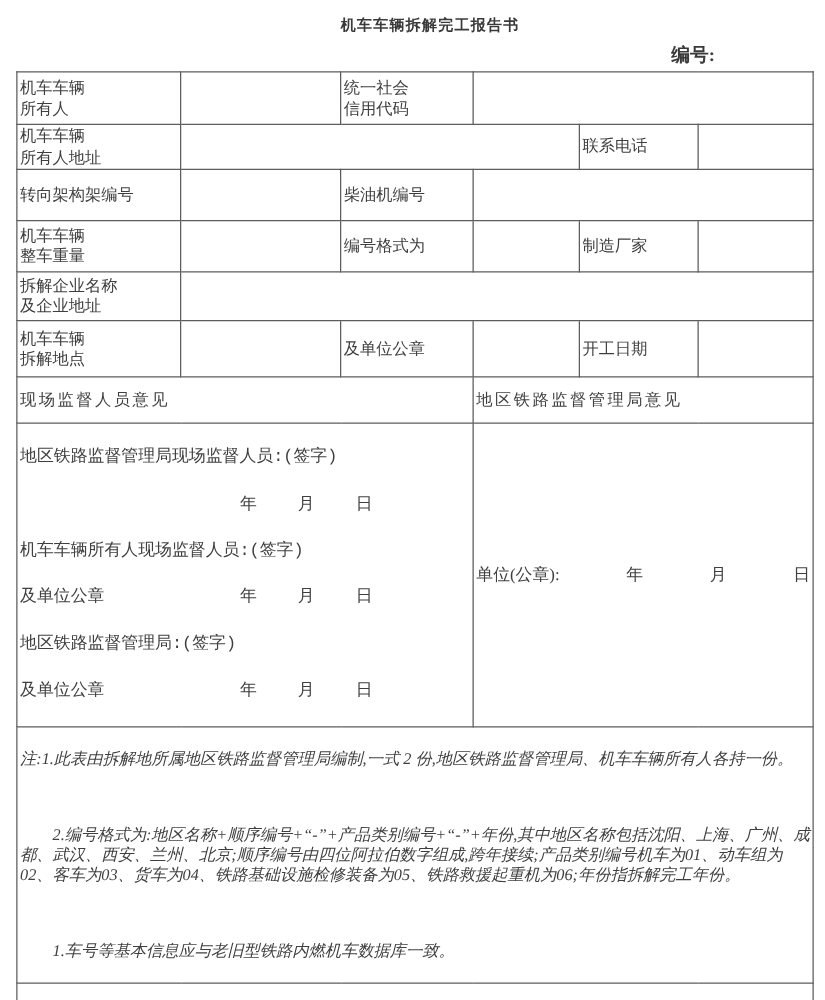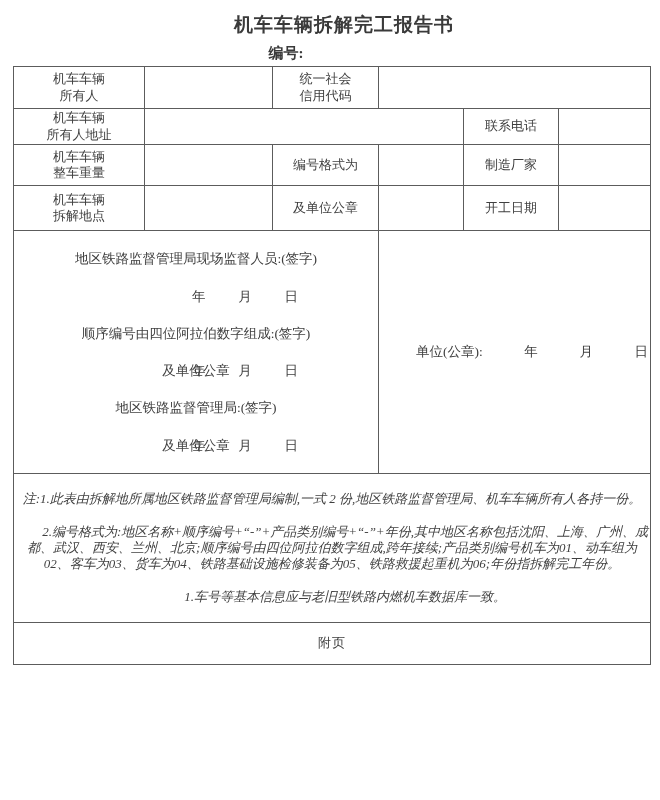--- a/index.html
+++ b/index.html
@@ -5,60 +5,60 @@
   html,body{margin:0;padding:0;}
   body{
     width:660px;height:800px;background:#ffffff;
     font-family:"Liberation Serif","DejaVu Serif",serif;
     color:#3f3f3f;
   }
   .page{width:660px;height:800px;box-sizing:border-box;padding-top:10px;}
   .title{
     text-align:center;
     font-family:"DejaVu Sans","Liberation Sans",sans-serif;
-    font-weight:bold;font-size:19px;letter-spacing:1px;
+    font-weight:bold;font-size:12px;letter-spacing:1px;
     margin:2px 0 6px;color:#3a3a3a;padding-left:28px;
   }
   .number-line{
-    text-align:center;padding-right:88px;
+    text-align:right;padding-right:88px;
     font-size:15px;font-weight:bold;color:#3a3a3a;
     margin:4px 0 3px;
   }
   table.report{
     border-collapse:collapse;table-layout:fixed;
     margin-left:13px;width:637px;
   }
   table.report td{
     border:1px solid #5c5c5c;
     font-size:13px;line-height:1.25;
-    text-align:center;vertical-align:middle;
+    vertical-align:middle;
     padding:1px 2px;color:#3f3f3f;
     white-space:pre-line;
     overflow:hidden;
   }
   td.opinion-hd{font-size:13.5px;letter-spacing:2px;}
   td.sig-cell{
     text-align:left;vertical-align:top;
-    padding:24px 6px 6px 4px;white-space:normal;
+    padding:24px 6px 6px 4px;white-space:normal;font-family:Liberation Mono, monospace;
   }
   .sig-line{position:relative;height:21px;font-size:13.5px;line-height:21px;white-space:nowrap;}
   .sig-dates{
     position:absolute;left:176px;top:0;width:106px;
     display:flex;justify-content:space-between;
   }
   td.seal-cell{vertical-align:bottom;padding:4px 12px 9px 8px;white-space:normal;}
-  .seal-line{display:flex;font-size:13.5px;line-height:18px;margin-left:35px;}
+  .seal-line{display:flex;font-size:13.5px;line-height:18px;}
   .seal-line .dw{margin-left:auto;}
   td.notes-cell{
     text-align:left;vertical-align:top;
     padding:7px 5px 4px 3px;font-size:13.5px;line-height:1.47;
     white-space:normal;
   }
   .notes-cell p{margin:0;font-style:italic;}
-  .notes-cell p.indent{text-indent:2em;}
+  .notes-cell p.indent{text-indent:2em;margin-top:28px;}
   td.appendix-hd{font-size:13.5px;letter-spacing:1px;}
 </style>
 </head>
 <body>
 
 <div class="page">
 
   <div class="title">机车车辆拆解完工报告书</div>
 
   <div class="number-line">
@@ -87,57 +87,72 @@
 
     <tr style="height:36px">
       <td>机车车辆
 所有人地址</td>
       <td colspan="3"></td>
       <td>联系电话</td>
       <td></td>
     </tr>
 
 
+    <tr style="height:41px">
+      <td>转向架构架编号</td>
+      <td></td>
+      <td>柴油机编号</td>
+      <td colspan="3"></td>
+    </tr>
 
     <tr style="height:41px">
       <td>机车车辆
 整车重量</td>
       <td></td>
       <td>编号格式为</td>
       <td></td>
       <td>制造厂家</td>
       <td></td>
     </tr>
 
+    <tr style="height:39px">
+      <td>拆解企业名称
+及企业地址</td>
+      <td colspan="5"></td>
+    </tr>
 
     <tr style="height:45px">
       <td>机车车辆
 拆解地点</td>
       <td></td>
       <td>及单位公章</td>
       <td></td>
       <td>开工日期</td>
       <td></td>
     </tr>
 
+    <tr style="height:37px">
+      <td colspan="3" class="opinion-hd">现场监督人员意见</td>
+      <td colspan="3" class="opinion-hd">地区铁路监督管理局意见</td>
+    </tr>
 
     <tr style="height:150px">
       <td colspan="3" class="sig-cell">
         <div class="sig-line">
           <span>地区铁路监督管理局现场监督人员:(签字)</span>
         </div>
         <div class="sig-line">
           <span class="sig-dates">
             <span>年</span>
             <span>月</span>
             <span>日</span>
           </span>
         </div>
         <div class="sig-line">
-          <span>顺序编号由四位阿拉伯数字组成:(签字)</span>
+          <span>机车车辆所有人现场监督人员:(签字)</span>
         </div>
         <div class="sig-line">
           <span>及单位公章</span>
           <span class="sig-dates">
             <span>年</span>
             <span>月</span>
             <span>日</span>
           </span>
         </div>
         <div class="sig-line">

